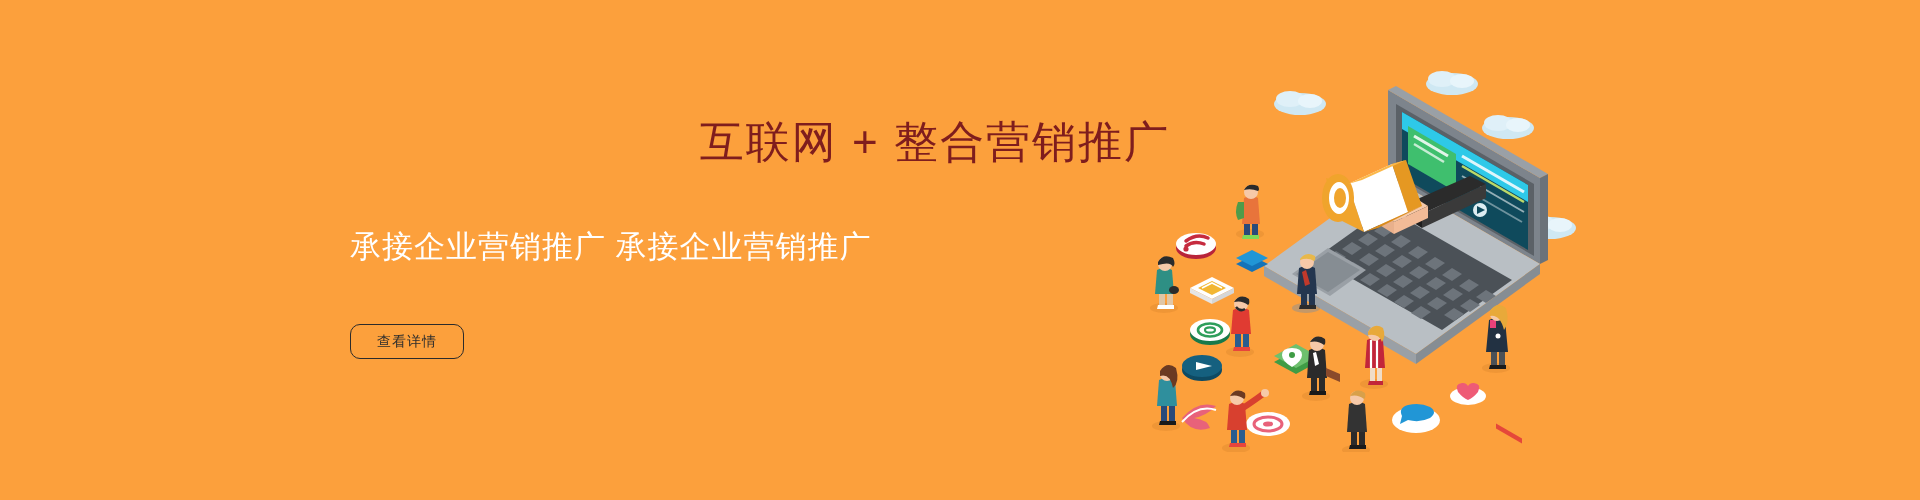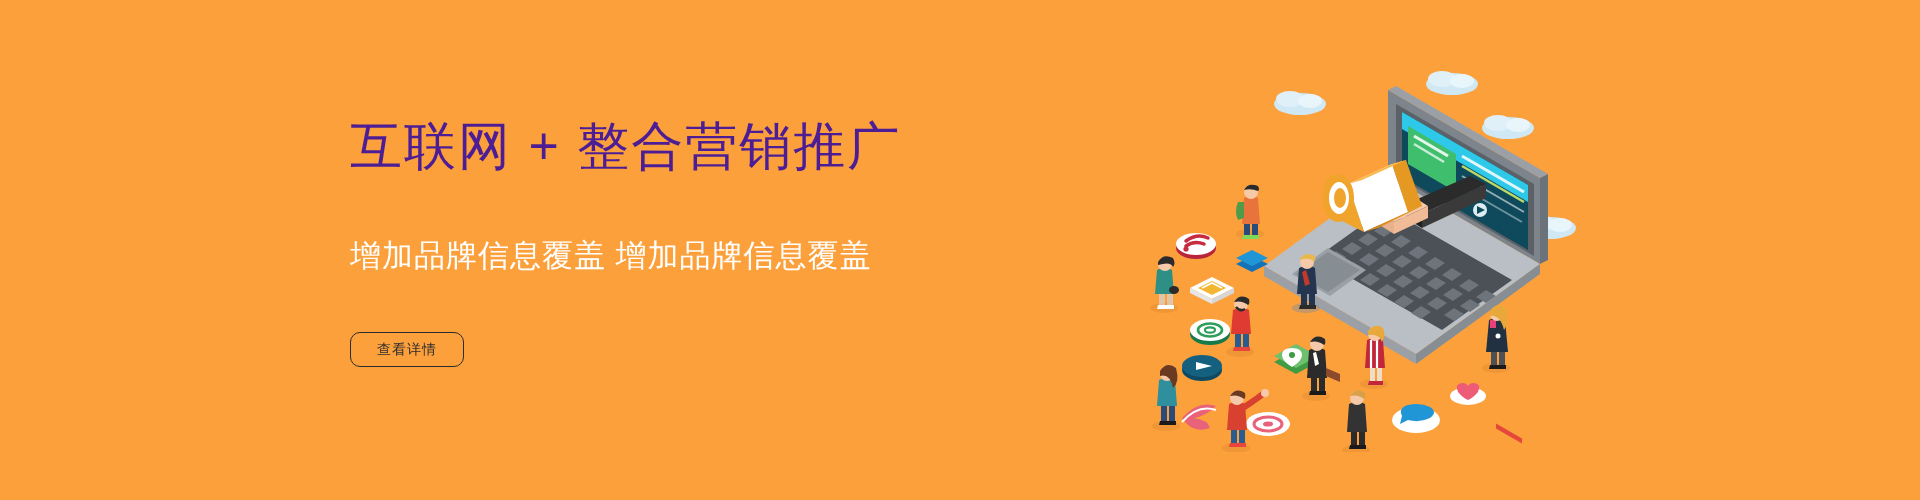--- a/index.html
+++ b/index.html
@@ -15,26 +15,27 @@
     width:1920px; height:500px;
     background:#fca03c;
     overflow:hidden;
   }
   .copy {
     position:absolute;
     left:350px; top:118px;
     width:820px;
   }
   .headline {
-    font-size:52px;
+    font-size:44px;
     line-height:1.1;
     font-weight:300;
-    color:#4c1d95;
+    color:#7f1d1d;
     letter-spacing:2px;
     white-space:nowrap;
+    text-align:right;
   }
   .subhead {
     margin-top:62px;
     font-size:31px;
     line-height:1.2;
     font-weight:400;
     color:#ffffff;
     letter-spacing:1px;
     white-space:nowrap;
   }
@@ -60,21 +61,21 @@
   .art svg { display:block; width:100%; height:100%; }
 </style>
 </head>
 <body style="background: rgb(252, 160, 60);">
 
 <div id="banner" style="background: rgb(252, 160, 60);">
 
   <div class="copy">
     <div class="headline">互联网 + 整合营销推广</div>
 
-    <div class="subhead">增加品牌信息覆盖  增加品牌信息覆盖</div>
+    <div class="subhead">承接企业营销推广  承接企业营销推广</div>
 
     <div>
       <button class="cta">查看详情</button>
     </div>
   </div>
 
   <div class="art">
     <svg viewBox="0 0 460 400" xmlns="http://www.w3.org/2000/svg" aria-hidden="true">
       <defs>
         <g id="cloudShape">

